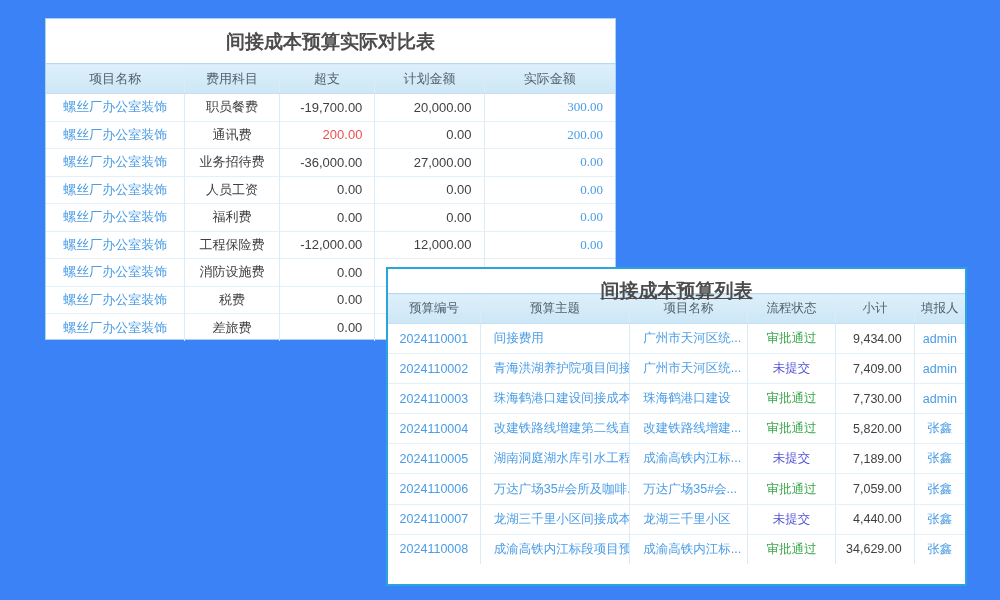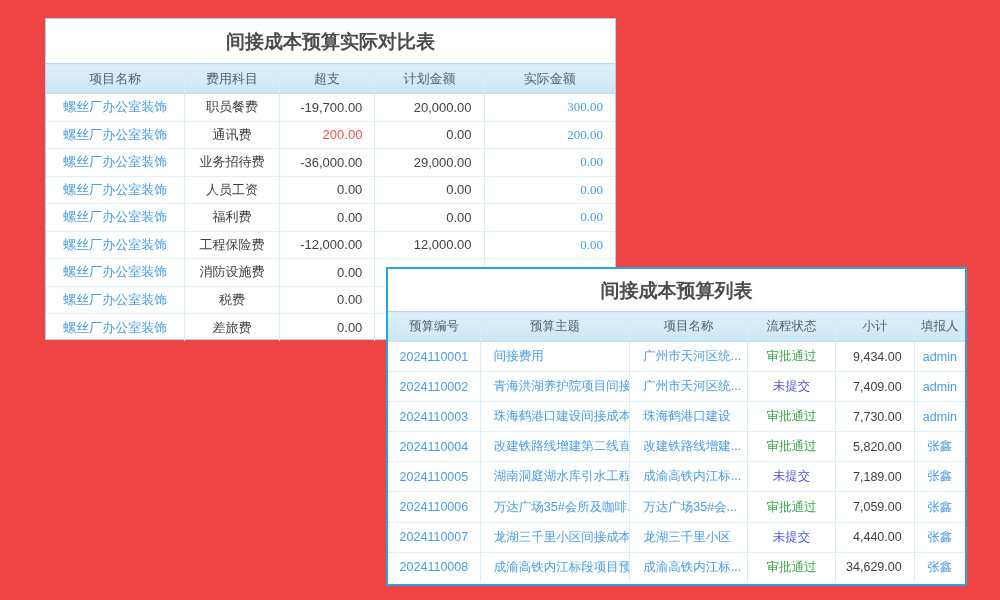--- a/index.html
+++ b/index.html
@@ -1,27 +1,27 @@
 <!DOCTYPE html>
 <html><head>
 <meta charset="utf-8">
 <style>
   html,body{margin:0;padding:0;background:#ffffff;}
   .stage{
-    position:relative;width:1000px;height:600px;background:#ef4444;overflow:hidden;
+    position:relative;width:1000px;height:600px;background:#3b82f6;overflow:hidden;
     font-family:"Liberation Sans","DejaVu Sans",sans-serif;
   }
   .panel{position:absolute;background:#ffffff;}
   .panel-compare{left:45px;top:18px;width:569px;height:320px;border:1px solid #a9d4ef;z-index:1;}
   .panel-list{left:386px;top:267px;width:577px;height:315px;border:2px solid #2aa4dd;z-index:2;}
   .panel-title{
     text-align:center;font-weight:bold;color:#4c4c4c;
   }
   .panel-compare .panel-title{height:44px;line-height:46px;font-size:19px;}
-  .panel-list .panel-title{height:42px;line-height:44px;font-size:19px;}
+  .panel-list .panel-title{height:24px;line-height:44px;font-size:19px;text-decoration:underline;}
   table{width:100%;border-collapse:collapse;table-layout:fixed;}
   th{
     background:linear-gradient(180deg,#ddeffa 0%,#cde7f6 100%);
     color:#50616e;font-weight:normal;font-size:13px;
     border-top:1px solid #b7d9ef;border-bottom:1px solid #c4e0f2;font-family:Liberation Serif, serif;
   }
   .panel-compare th{height:27px;}
   .panel-list th{height:27px;font-size:12.5px;margin-top:12px;}
   th + th, td + td{border-left:1px solid #d9ecf8;}
   td{font-size:13px;border-top:1px solid #e2f0fa;overflow:hidden;white-space:nowrap;}
@@ -76,21 +76,21 @@
           <td class="c-center"><span class="link">螺丝厂办公室装饰</span></td>
           <td class="c-center dark">通讯费</td>
           <td class="c-num"><span class="num-red">200.00</span></td>
           <td class="c-num num-dark">0.00</td>
           <td class="c-num"><span class="blue">200.00</span></td>
         </tr>
         <tr>
           <td class="c-center"><span class="link">螺丝厂办公室装饰</span></td>
           <td class="c-center dark">业务招待费</td>
           <td class="c-num"><span class="num-dark">-36,000.00</span></td>
-          <td class="c-num num-dark">29,000.00</td>
+          <td class="c-num num-dark">27,000.00</td>
           <td class="c-num"><span class="blue">0.00</span></td>
         </tr>
         <tr>
           <td class="c-center"><span class="link">螺丝厂办公室装饰</span></td>
           <td class="c-center dark">人员工资</td>
           <td class="c-num"><span class="num-dark">0.00</span></td>
           <td class="c-num num-dark">0.00</td>
           <td class="c-num"><span class="blue">0.00</span></td>
         </tr>
         <tr>

